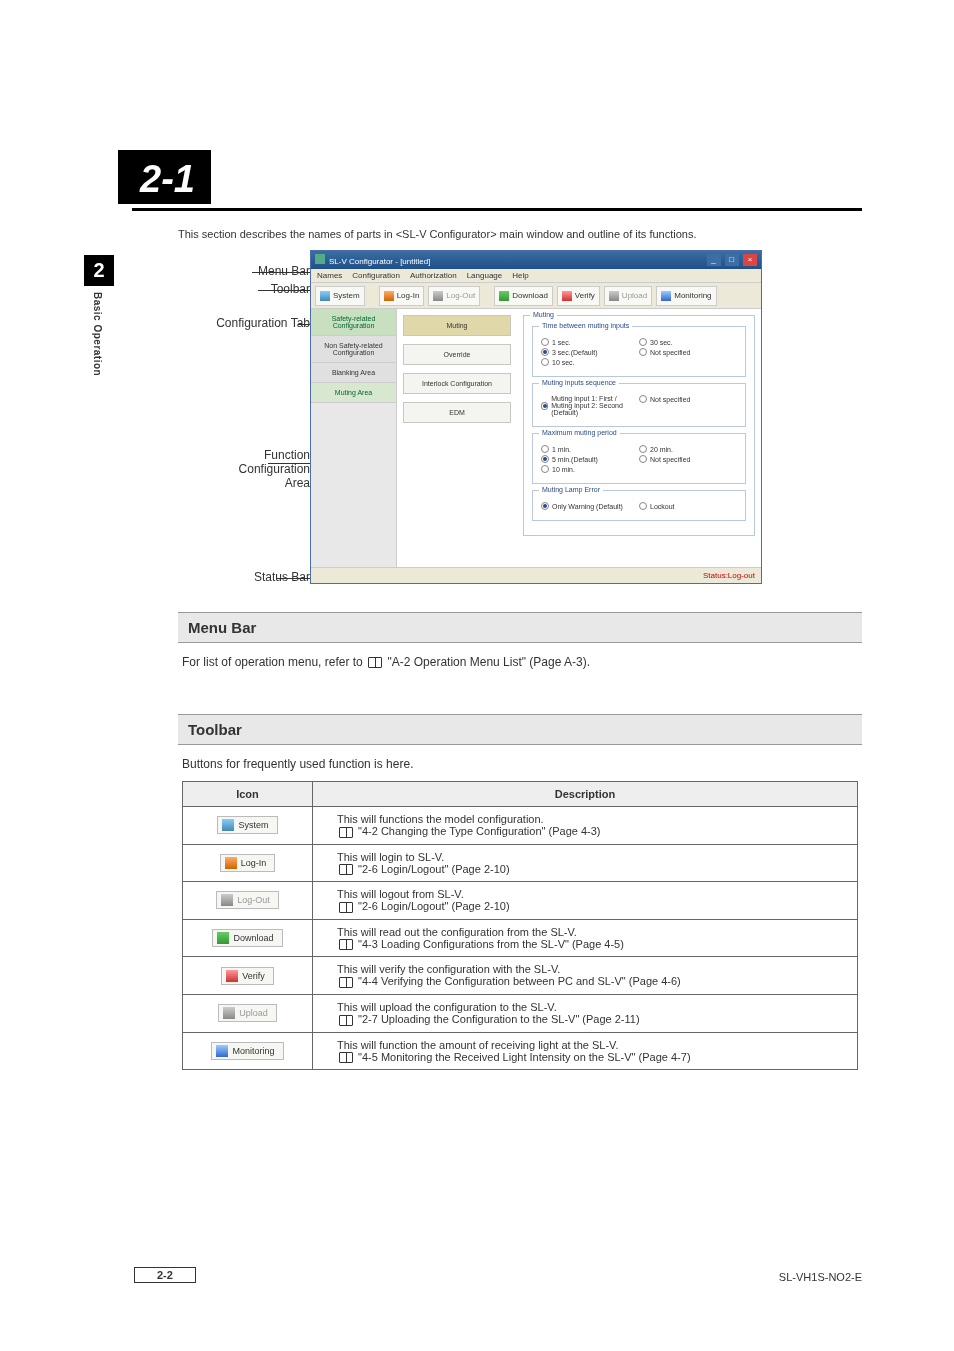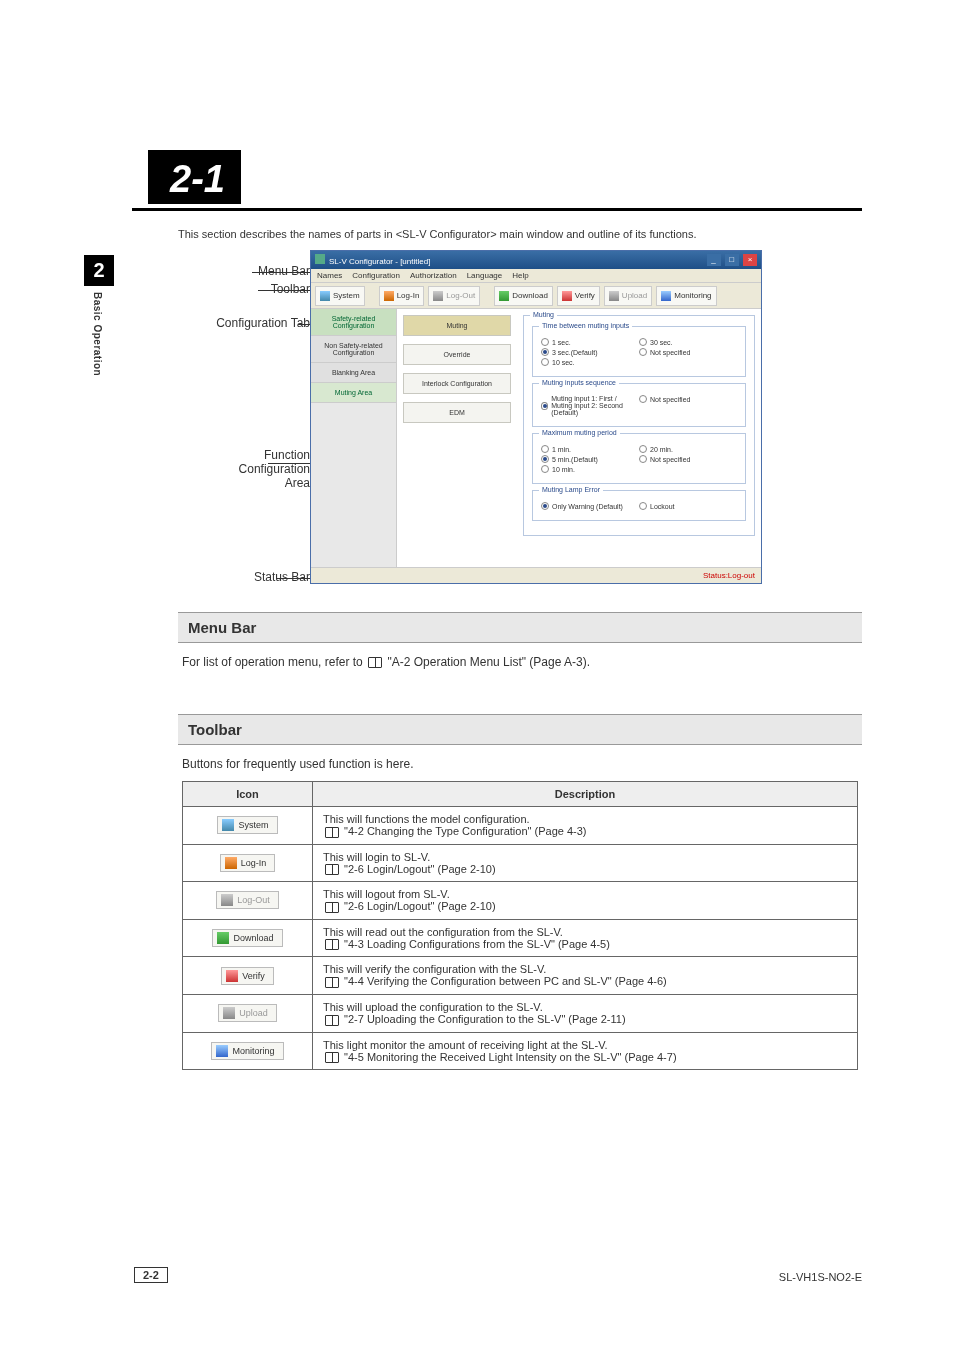--- a/index.html
+++ b/index.html
@@ -7,21 +7,21 @@
     width: 954px;
     height: 1351px;
     background: #fff;
     font-family: Arial, Helvetica, sans-serif;
     color: #333;
     position: relative;
   }
   
   .chapter-head {
     position: absolute;
-    left: 148px; top: 150px;
+    left: 118px; top: 150px;
     display: flex;
     align-items: flex-end;
   }
   .chapter-num-box {
     background: #000; color: #fff;
     padding: 10px 16px 6px 22px;
     font-style: italic;
     font-weight: bold;
     font-size: 38px;
     line-height: 1;
@@ -188,21 +188,21 @@
     border-radius:1px;position:relative;vertical-align:middle;margin:0 2px;
   }
   .book-icon::after{
     content:"";position:absolute;left:50%;top:0;bottom:0;width:1px;background:#333;
   }
   
   .tb-table{
     width:100%; border-collapse:collapse; font-size:11px; margin-top:10px;
   }
   .tb-table th, .tb-table td{
-    border:1px solid #666; padding:6px 10px; vertical-align:middle;
+    border:1px solid #666; padding:6px 24px; vertical-align:middle;
   }
   .tb-table th{
     background:#eee; font-weight:bold; text-align:center;
   }
   .tb-table td.icon-cell{
     width:130px; text-align:center;
   }
   .mini-tb-btn{
     display:inline-flex; align-items:center; gap:4px;
     border:1px solid #bbb; background:#f6f6f2;
@@ -216,21 +216,21 @@
   .ico-logout{background:linear-gradient(#ccc,#888);}
   .ico-download{background:linear-gradient(#6c6,#393);}
   .ico-verify{background:linear-gradient(#f99,#c33);}
   .ico-upload{background:linear-gradient(#ccc,#888);}
   .ico-monitor{background:linear-gradient(#9cf,#36c);}
   
   .footer-left{
     position:absolute; left:134px; bottom:68px; font-size:11px; font-weight:bold;
   }
   .footer-left .box{
-    display:inline-block;border:1px solid #333;padding:1px 8px;margin-right:2px;
+    display:inline-block;border:1px solid #333;padding:1px 22px;margin-right:2px;
   }
   .footer-right{
     position:absolute; right:92px; bottom:68px; font-size:11px;
   }
 </style>
 </head>
 <body>
 
 <div class="chapter-head">
   <div class="chapter-num-box">2-1</div>
@@ -508,21 +508,21 @@
               <div>This will upload the configuration to the SL-V.</div>
               <div><span class="book-icon"></span> "2-7 Uploading the Configuration to the SL-V" (Page 2-11)</div>
             </td>
           </tr>
           <tr>
             <td class="icon-cell"><span class="mini-tb-btn">
                 <span class="ico ico-monitor"></span>
                 <span>Monitoring</span>
               </span></td>
             <td>
-              <div>This light monitor the amount of receiving light at the SL-V.</div>
+              <div>This will function the amount of receiving light at the SL-V.</div>
               <div><span class="book-icon"></span> "4-5 Monitoring the Received Light Intensity on the SL-V" (Page 4-7)</div>
             </td>
           </tr>
         </tbody>
     </table>
   </div>
 </div>
 
 <div class="footer-left">
   <span class="box">2-2</span>

